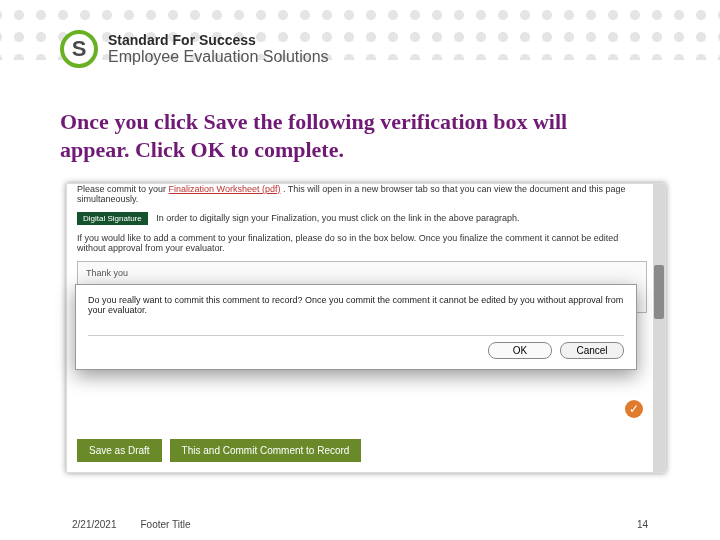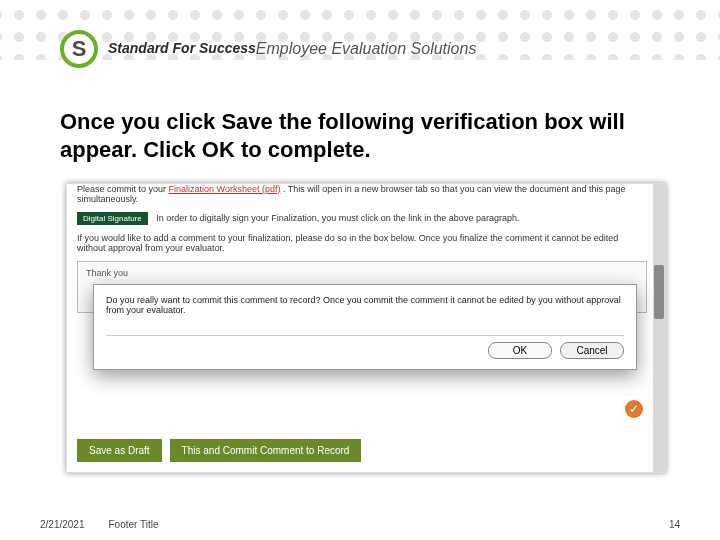--- a/index.html
+++ b/index.html
@@ -36,30 +36,31 @@
     background: #fff;
     border: 4px solid #6ab023;
     display: flex; align-items: center; justify-content: center;
   }
   .logo-circle span {
     font-weight: 800;
     font-size: 22px;
     color: #4a4a4a;
     font-family: Arial, sans-serif;
   }
-  .brand-text { display: flex; flex-direction: row; font-style: italic; }
+  .brand-text { display: flex; flex-direction: column; }
   .brand-name { font-weight: 700; font-size: 14px; color: #2b2b2b; }
   .brand-tag  { font-size: 16px; color: #555; }
 
   .instruction {
     padding: 28px 80px 12px 60px;
     font-size: 22px;
     font-weight: 600;
-    color: #000000;
+    color: #701a75;
     line-height: 1.25;
+    font-family: Liberation Serif, serif;
   }
 
   
   .shot {
     margin: 8px 54px 0 66px;
     background:#fff;
     border:1px solid #ddd;
     position: relative;
     height: 290px;
     box-shadow: 0 0 6px rgba(0,0,0,.4);
@@ -120,21 +121,21 @@
     background:#6a8a2a;
     color:#fff;
     font-size:10px;
     padding:6px 12px;
     border:none;
   }
 
   
   .dialog {
     position:absolute;
-    left:26px; right:28px;
+    left:8px; right:28px;
     top:100px;
     background:#fff;
     border:1px solid #999;
     box-shadow:0 6px 18px rgba(0,0,0,.4);
     padding:10px 12px 10px 12px;
     font-size:9px;
     color:#222;
   }
   .dialog-text { margin-bottom:20px; }
   .dialog-btn-row {
@@ -153,21 +154,21 @@
   .dlg-btn.ok { background:#fafafa; }
 
   
   .footer {
     position:absolute;
     left:0; right:0; bottom:10px;
     display:flex;
     align-items:center;
     font-size:10px;
     color:#444;
-    padding:0 40px;
+    padding:0 72px;
   }
   .footer .date { margin-right:24px; }
   .footer .page { margin-left:auto; }
 </style>
 </head>
 <body>
 
 <div class="dots-band"></div>
 
 <div class="header">

